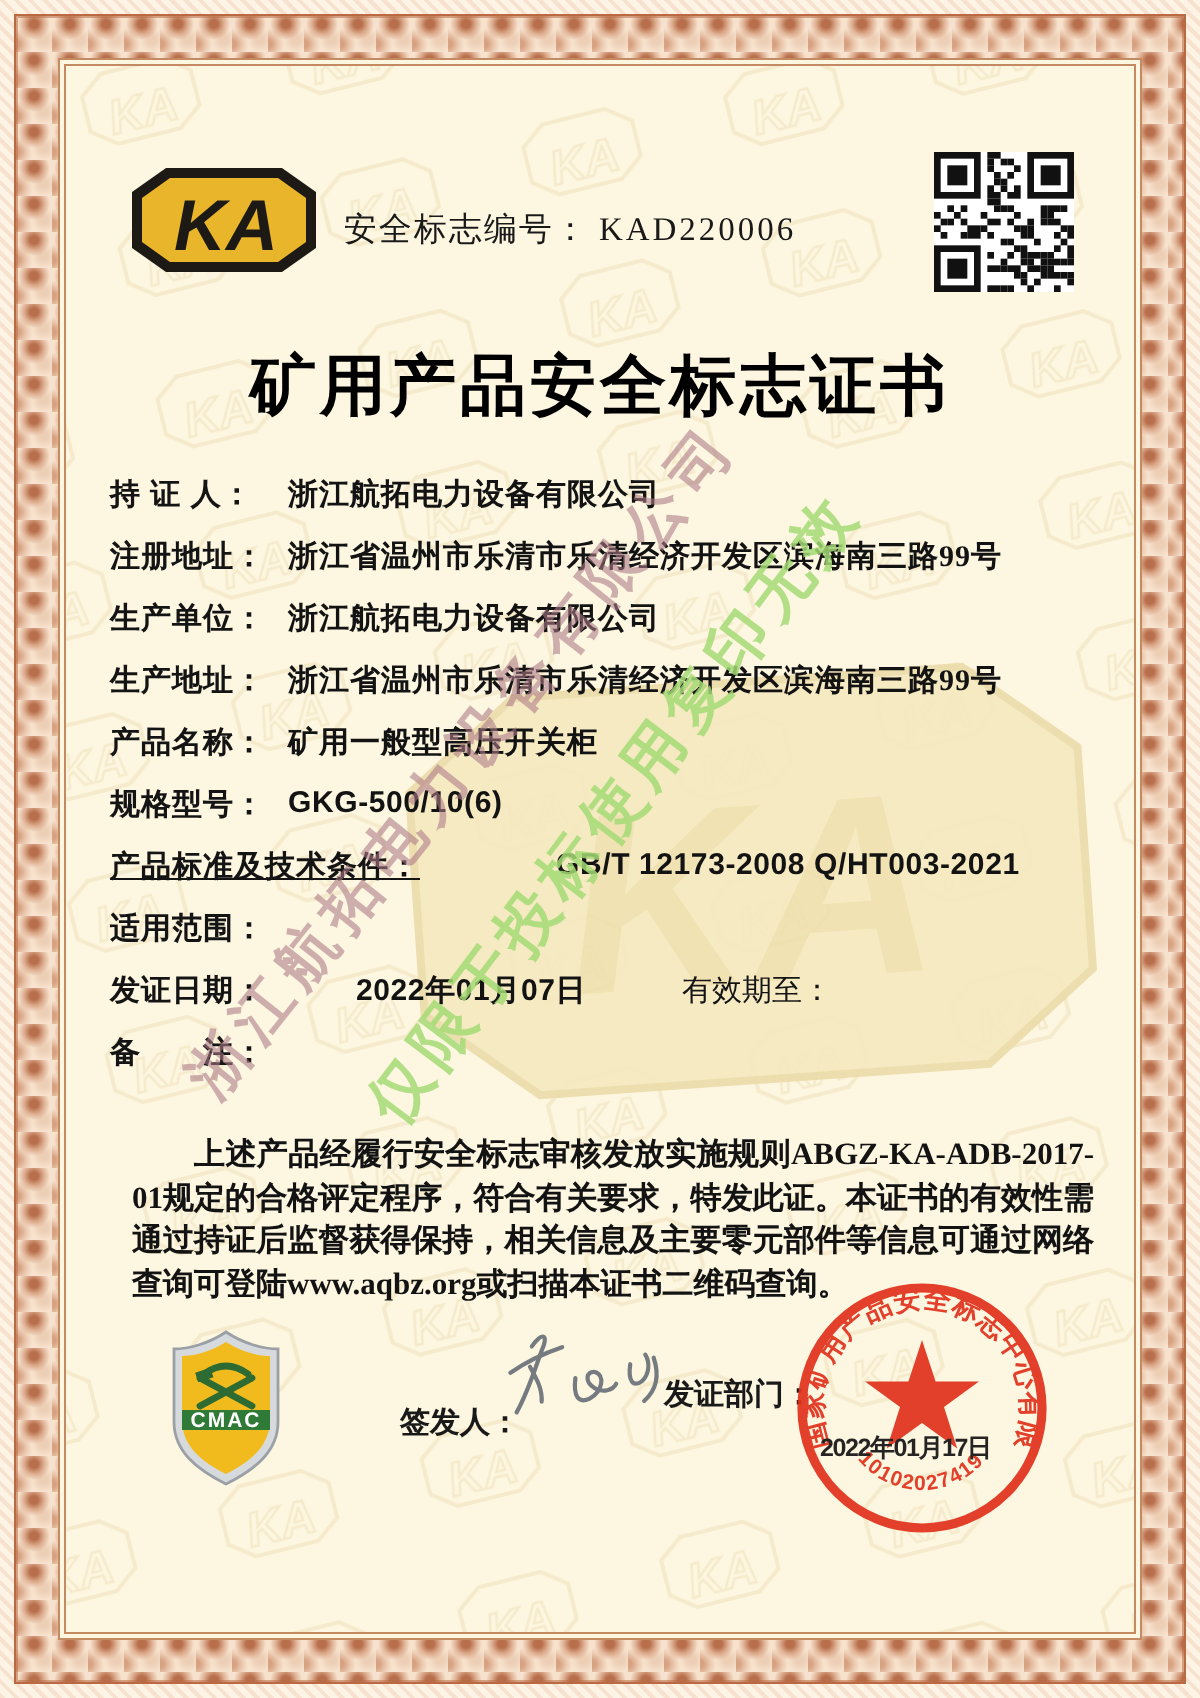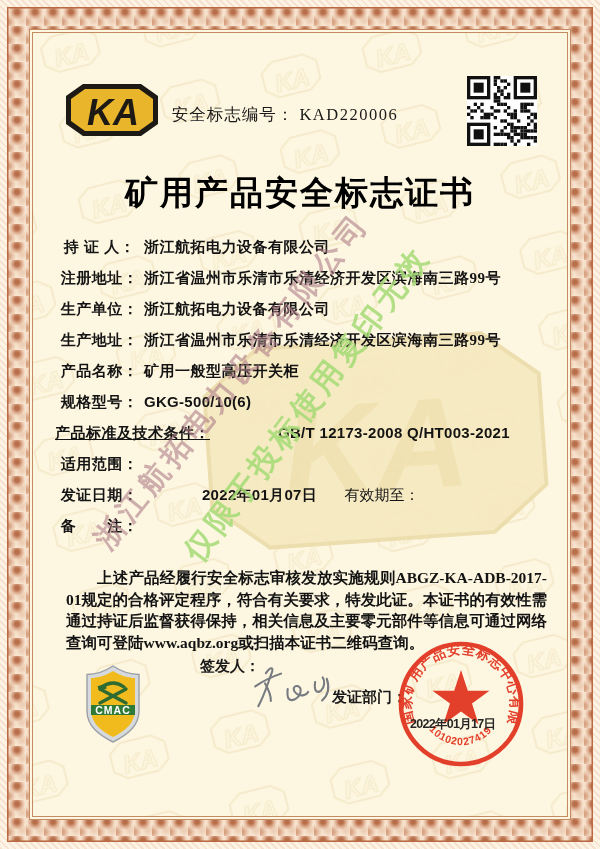--- a/index.html
+++ b/index.html
@@ -32,36 +32,36 @@
   .bigka{position:absolute;left:170px;top:300px;width:345px;height:215px;opacity:.9;transform:rotate(-4deg);}
   
   .ka-logo{position:absolute;left:32px;top:50px;width:94px;height:54px;}
   .serial-line{position:absolute;left:0;right:30px;top:71px;text-align:center;
     font-family:"Liberation Serif",serif;font-size:16.5px;letter-spacing:1px;}
   .serial-line .num{font-family:"Liberation Serif",serif;letter-spacing:1.5px;}
   .qr{position:absolute;left:434px;top:43px;width:70px;height:70px;background:#fff;}
   .cert-title{position:absolute;left:0;right:0;top:138px;text-align:center;
     font-size:33px;font-weight:900;letter-spacing:2px;color:#000000;}
   
-  .form{position:absolute;left:22px;right:28px;top:205px;text-align:center;}
+  .form{position:absolute;left:22px;right:28px;top:205px;}
   .row{display:flex;align-items:flex-start;margin-bottom:12px;min-height:18px;}
   .lbl{flex:none;width:89px;font-size:15px;font-weight:bold;letter-spacing:.5px;color:#141414;}
   .val{font-family:"Liberation Serif",serif;font-weight:bold;font-size:15px;color:#131313;letter-spacing:.5px;}
   .val-latin{font-family:"Liberation Sans",sans-serif;letter-spacing:.3px;}
   .row-std .lbl{width:auto;text-decoration:underline;}
   .row-std .val{margin-left:68px;}
   .dates .val{width:163px;flex:none;margin-left:34px;}
   .dates .lbl2{flex:none;width:82px;font-size:15px;font-weight:normal;color:#141414;}
   
   .statement{position:absolute;left:33px;right:20px;top:534px;
     font-family:"Liberation Serif",serif;font-weight:bold;font-size:15.5px;
     line-height:21.5px;text-align:justify;text-indent:2em;color:#131313;}
   
   .cmac{position:absolute;left:52px;top:632px;width:56px;height:78px;}
-  .signer-lbl{position:absolute;left:167px;top:624px;font-size:15px;font-weight:bold;}
+  .signer-lbl{position:absolute;left:167px;top:669px;font-size:15px;font-weight:bold;}
   .signature{position:absolute;left:205px;top:628px;width:100px;height:62px;transform:rotate(-6deg);}
   .dept-lbl{position:absolute;left:299px;top:655px;font-size:15px;font-weight:bold;}
   .stamp{position:absolute;left:357px;top:600px;width:142px;height:142px;opacity:.93;}
   
   .wm{position:absolute;white-space:nowrap;font-weight:bold;pointer-events:none;}
   .wm-company{left:68px;top:496px;font-size:30px;letter-spacing:5px;line-height:32px;
     color:rgba(172,123,135,.58);transform:rotate(-51.5deg);transform-origin:0 50%;}
   .wm-restriction{left:158px;top:508px;font-size:31px;letter-spacing:4px;line-height:33px;
     color:rgba(164,219,118,.85);transform:rotate(-53deg);transform-origin:0 50%;}
 </style>

